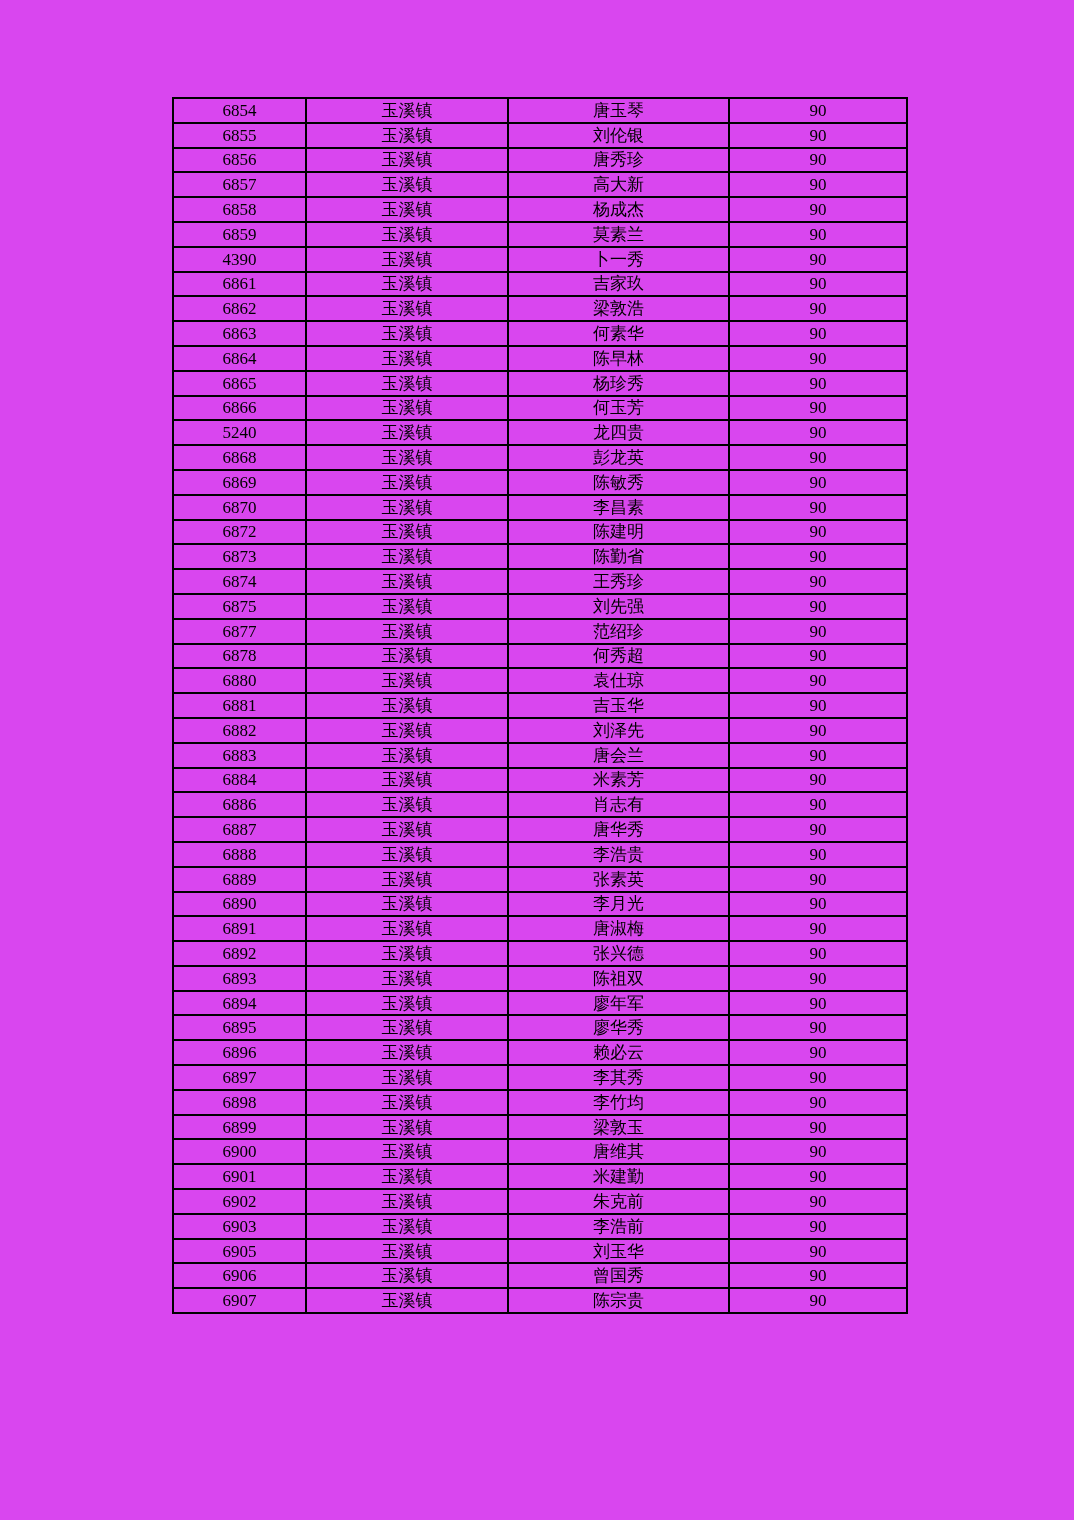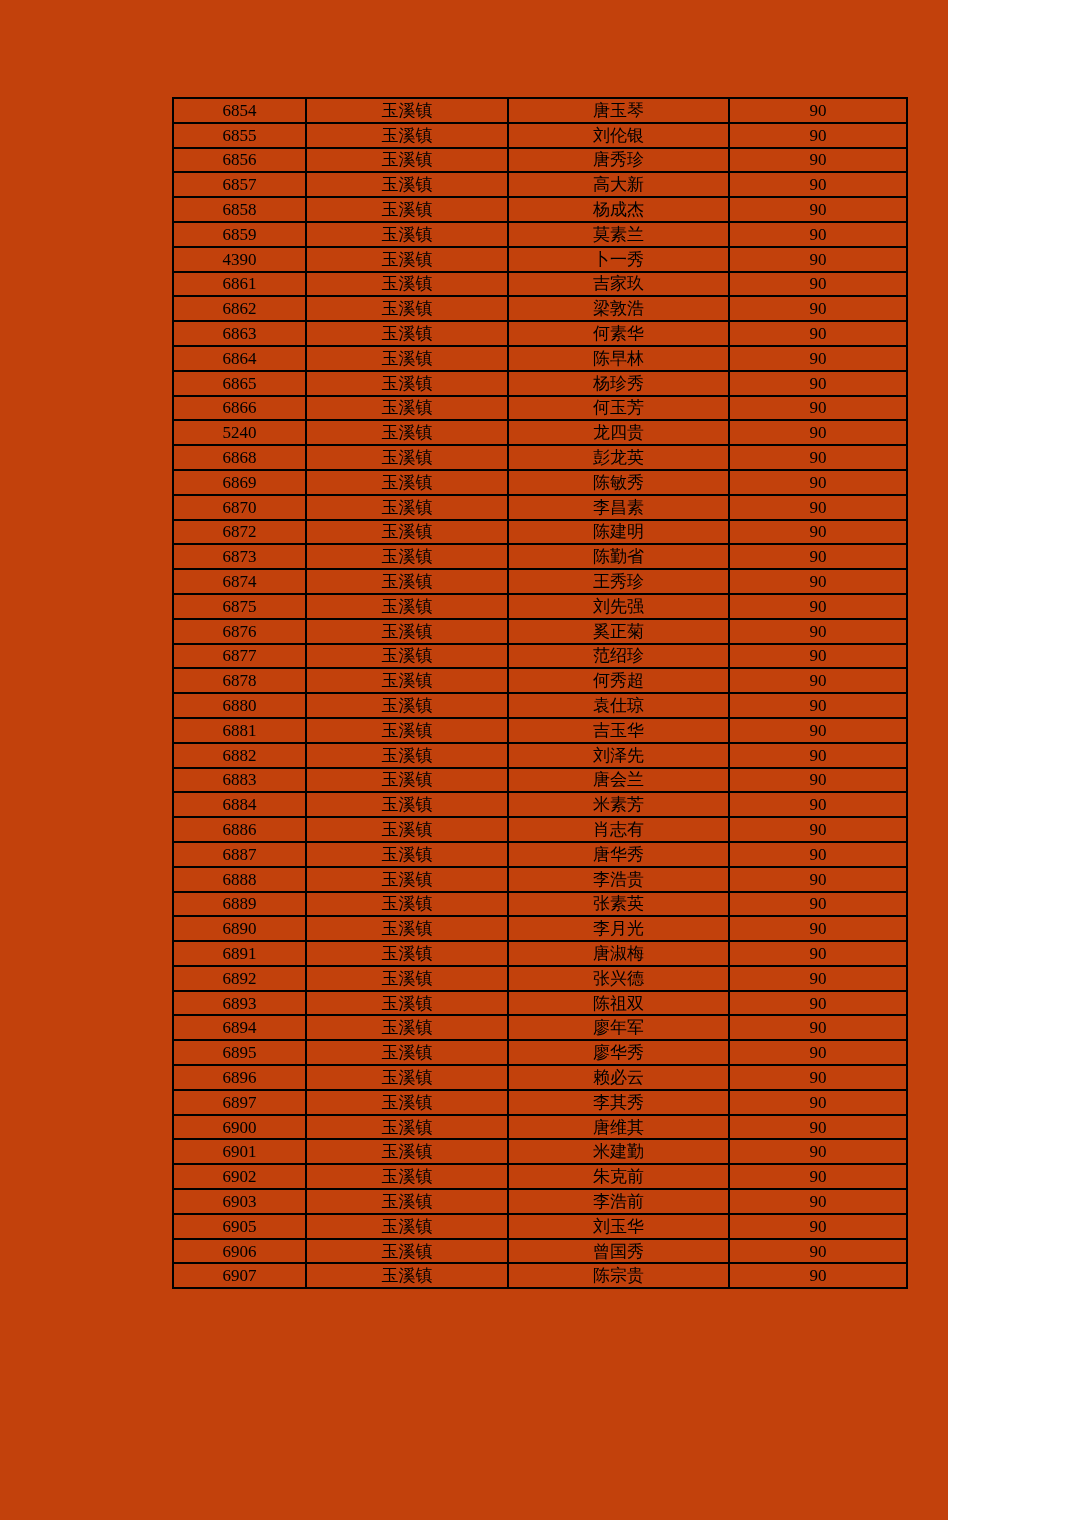--- a/index.html
+++ b/index.html
@@ -2,23 +2,23 @@
 <html><head>
 <meta charset="utf-8">
 <style>
   html, body {
     margin: 0;
     padding: 0;
     background: #ffffff;
   }
   .page {
     position: relative;
-    width: 948px;
+    width: 1074px;
     height: 1520px;
-    background: #c2410c;
+    background: #d946ef;
     overflow: hidden;
   }
   .doc-table {
     position: absolute;
     left: 172px;
     top: 97px;
     width: 734px;
     border-collapse: collapse;
     table-layout: fixed;
   }
@@ -172,26 +172,20 @@
     <td>王秀珍</td>
     <td>90</td>
   </tr>
         <tr>
     <td>6875</td>
     <td>玉溪镇</td>
     <td>刘先强</td>
     <td>90</td>
   </tr>
         <tr>
-    <td>6876</td>
-    <td>玉溪镇</td>
-    <td>奚正菊</td>
-    <td>90</td>
-  </tr>
-        <tr>
     <td>6877</td>
     <td>玉溪镇</td>
     <td>范绍珍</td>
     <td>90</td>
   </tr>
         <tr>
     <td>6878</td>
     <td>玉溪镇</td>
     <td>何秀超</td>
     <td>90</td>
@@ -289,20 +283,32 @@
         <tr>
     <td>6896</td>
     <td>玉溪镇</td>
     <td>赖必云</td>
     <td>90</td>
   </tr>
         <tr>
     <td>6897</td>
     <td>玉溪镇</td>
     <td>李其秀</td>
+    <td>90</td>
+  </tr>
+        <tr>
+    <td>6898</td>
+    <td>玉溪镇</td>
+    <td>李竹均</td>
+    <td>90</td>
+  </tr>
+        <tr>
+    <td>6899</td>
+    <td>玉溪镇</td>
+    <td>梁敦玉</td>
     <td>90</td>
   </tr>
         <tr>
     <td>6900</td>
     <td>玉溪镇</td>
     <td>唐维其</td>
     <td>90</td>
   </tr>
         <tr>
     <td>6901</td>

